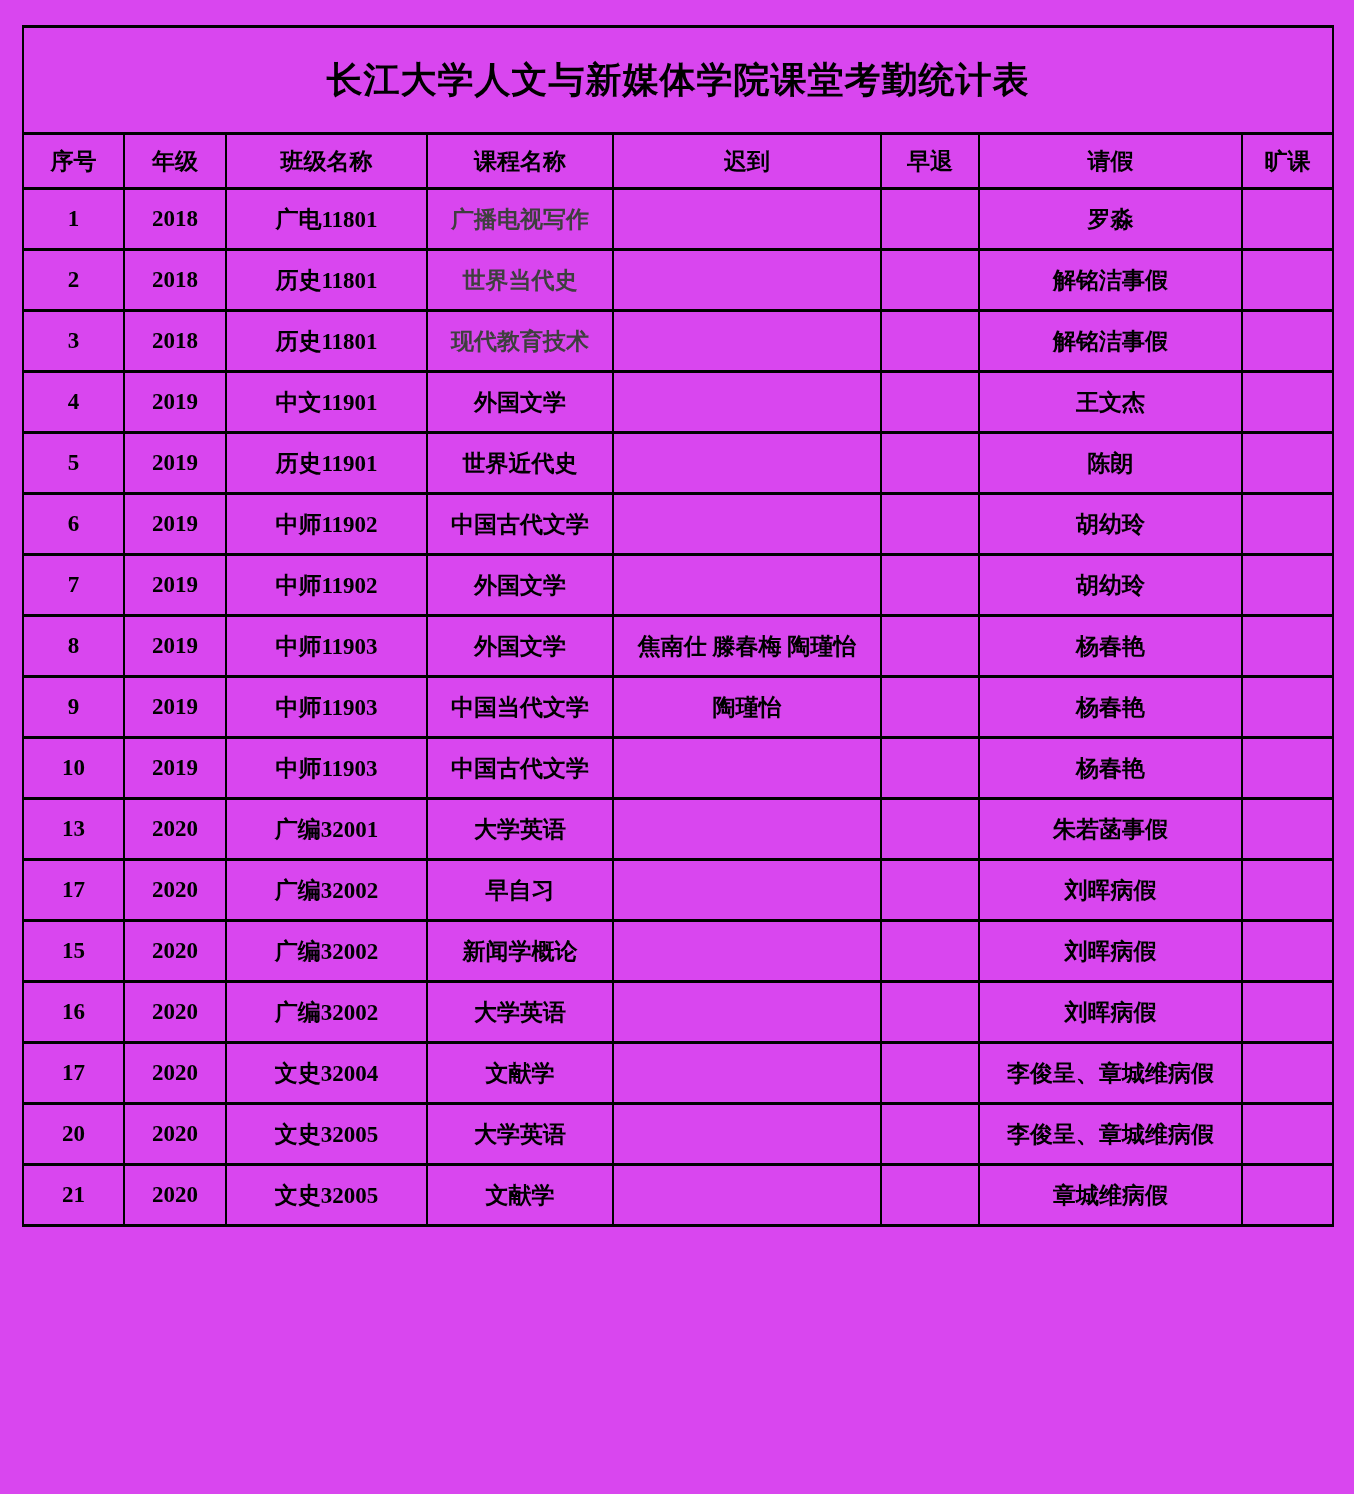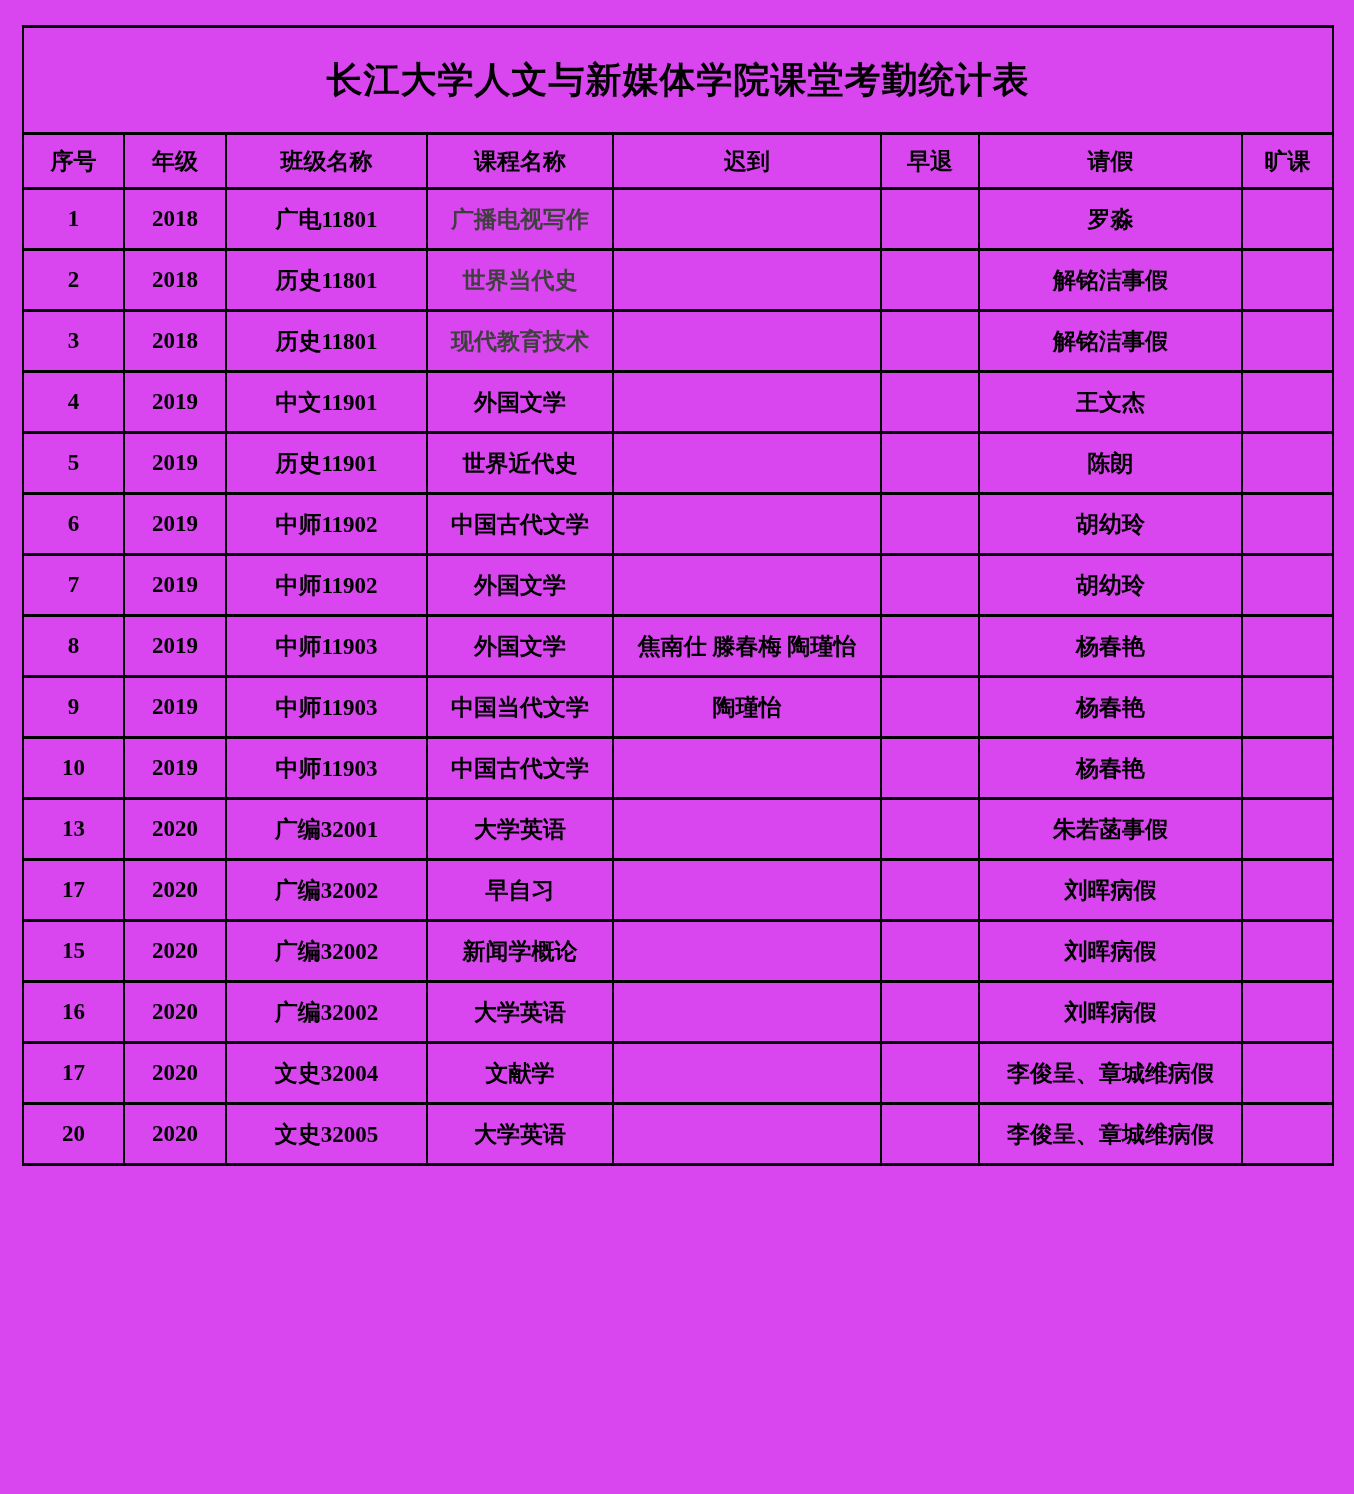--- a/index.html
+++ b/index.html
@@ -236,15 +236,25 @@
         <tr>
           <td>20</td>
           <td>2020</td>
           <td>文史32005</td>
           <td>大学英语</td>
           <td></td>
           <td></td>
           <td>李俊呈、章城维病假</td>
           <td></td>
         </tr>
+        <tr>
+          <td>21</td>
+          <td>2020</td>
+          <td>文史32005</td>
+          <td>文献学</td>
+          <td></td>
+          <td></td>
+          <td>章城维病假</td>
+          <td></td>
+        </tr>
       </tbody>
   </table>
 </div>
 
 </body></html>

